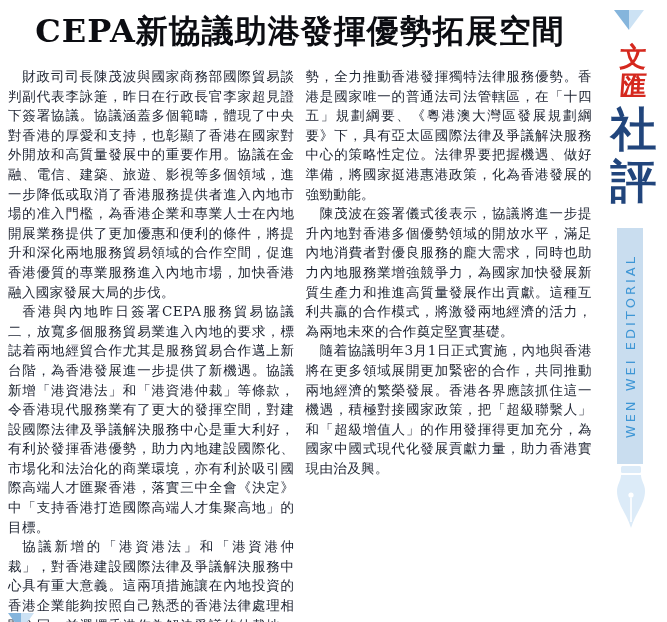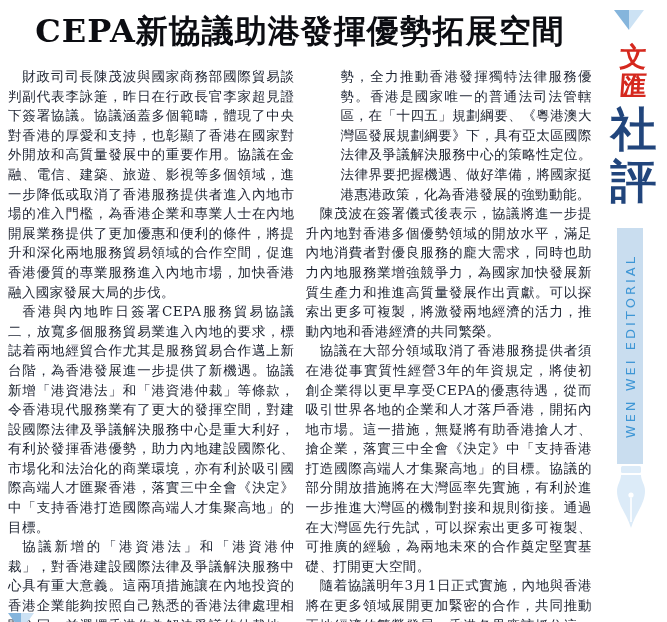--- a/index.html
+++ b/index.html
@@ -35,21 +35,21 @@
   .col {
     width: 287px;
     font-size: 13.5px;
     line-height: 19.6px;
     color: #1c2230;
     text-align: justify;
     text-justify: inter-ideograph;
     letter-spacing: 0.4px;
   }
   .col p { text-indent: 1.05em; margin: 0; }
-  .col p.cont { text-indent: 0; margin-left: 35px; }
+  .col p.cont { text-indent: 0; }
   
   .sidebar {
     position: absolute;
     right: 0;
     top: 0;
     width: 67px;
     height: 622px;
   }
   .tri-marker { position: absolute; left: 14px; top: 10px; }
   .logo {
@@ -104,22 +104,21 @@
   <div class="content">
     <h1 class="title">CEPA新協議助港發揮優勢拓展空間</h1>
     <div class="cols">
       <div class="col">
         <p>財政司司長陳茂波與國家商務部國際貿易談判副代表李詠箑，昨日在行政長官李家超見證下簽署協議。協議涵蓋多個範疇，體現了中央對香港的厚愛和支持，也彰顯了香港在國家對外開放和高質量發展中的重要作用。協議在金融、電信、建築、旅遊、影視等多個領域，進一步降低或取消了香港服務提供者進入內地市場的准入門檻，為香港企業和專業人士在內地開展業務提供了更加優惠和便利的條件，將提升和深化兩地服務貿易領域的合作空間，促進香港優質的專業服務進入內地市場，加快香港融入國家發展大局的步伐。</p>
         <p>香港與內地昨日簽署CEPA服務貿易協議二，放寬多個服務貿易業進入內地的要求，標誌着兩地經貿合作尤其是服務貿易合作邁上新台階，為香港發展進一步提供了新機遇。協議新增「港資港法」和「港資港仲裁」等條款，令香港現代服務業有了更大的發揮空間，對建設國際法律及爭議解決服務中心是重大利好，有利於發揮香港優勢，助力內地建設國際化、市場化和法治化的商業環境，亦有利於吸引國際高端人才匯聚香港，落實三中全會《決定》中「支持香港打造國際高端人才集聚高地」的目標。</p>
         <p>協議新增的「港資港法」和「港資港仲裁」，對香港建設國際法律及爭議解決服務中心具有重大意義。這兩項措施讓在內地投資的香港企業能夠按照自己熟悉的香港法律處理相關合同，並選擇香港作為解決爭議的仲裁地。這不僅為香港法律專業人士在內地開展業務提供了廣闊的空間，亦有助於大灣區建立更加國際化、市場化和法治化的營商環境。這一舉措，彰顯國家高度重視香港普通法優</p>
       </div>
       <div class="col">
         <p class="cont">勢，全力推動香港發揮獨特法律服務優勢。香港是國家唯一的普通法司法管轄區，在「十四五」規劃綱要、《粵港澳大灣區發展規劃綱要》下，具有亞太區國際法律及爭議解決服務中心的策略性定位。法律界要把握機遇、做好準備，將國家挺港惠港政策，化為香港發展的強勁動能。</p>
-        <p>陳茂波在簽署儀式後表示，協議將進一步提升內地對香港多個優勢領域的開放水平，滿足內地消費者對優良服務的龐大需求，同時也助力內地服務業增強競爭力，為國家加快發展新質生產力和推進高質量發展作出貢獻。可以探索出更多可複製，將激發兩地經濟的活力，推動內地和香港經濟的共同繁榮。</p>
-        <p>協議在大部分領域取消了香港服務提供者須在港從事實質性經營3年的年資規定，將使初創企業得以更早享受CEPA的優惠待遇，從而吸引世界各地的企業和人才落戶香港，開拓內地市場。這一措施，無疑將有助香港搶人才、搶企業，落實三中全會《決定》中「支持香港打造國際高端人才集聚高地」的目標。協議的部分開放措施將在大灣區率先實施，有利於進一步推進大灣區的機制對接和規則銜接。通過在大灣區先行先試，可以探索出更多可複製、可推廣的經驗，為兩地未來的合作奠定堅實基礎、打開更大空間。</p>
+        <p>陳茂波在簽署儀式後表示，協議將進一步提升內地對香港多個優勢領域的開放水平，滿足內地消費者對優良服務的龐大需求，同時也助力內地服務業增強競爭力，為國家加快發展新質生產力和推進高質量發展作出貢獻。這種互利共贏的合作模式，將激發兩地經濟的活力，為兩地未來的合作奠定堅實基礎。</p>
         <p>隨着協議明年3月1日正式實施，內地與香港將在更多領域展開更加緊密的合作，共同推動兩地經濟的繁榮發展。香港各界應該抓住這一機遇，積極對接國家政策，把「超級聯繫人」和「超級增值人」的作用發揮得更加充分，為國家中國式現代化發展貢獻力量，助力香港實現由治及興。</p>
       </div>
     </div>
   </div>
 
   <aside class="sidebar">
 
     <svg class="tri-marker" width="30" height="20" viewBox="0 0 30 20">
       <polygon points="0,0 15,0 15,20" fill="#85b5dc"></polygon>
       <polygon points="15,0 30,0 15,20" fill="#cce2f4"></polygon>

